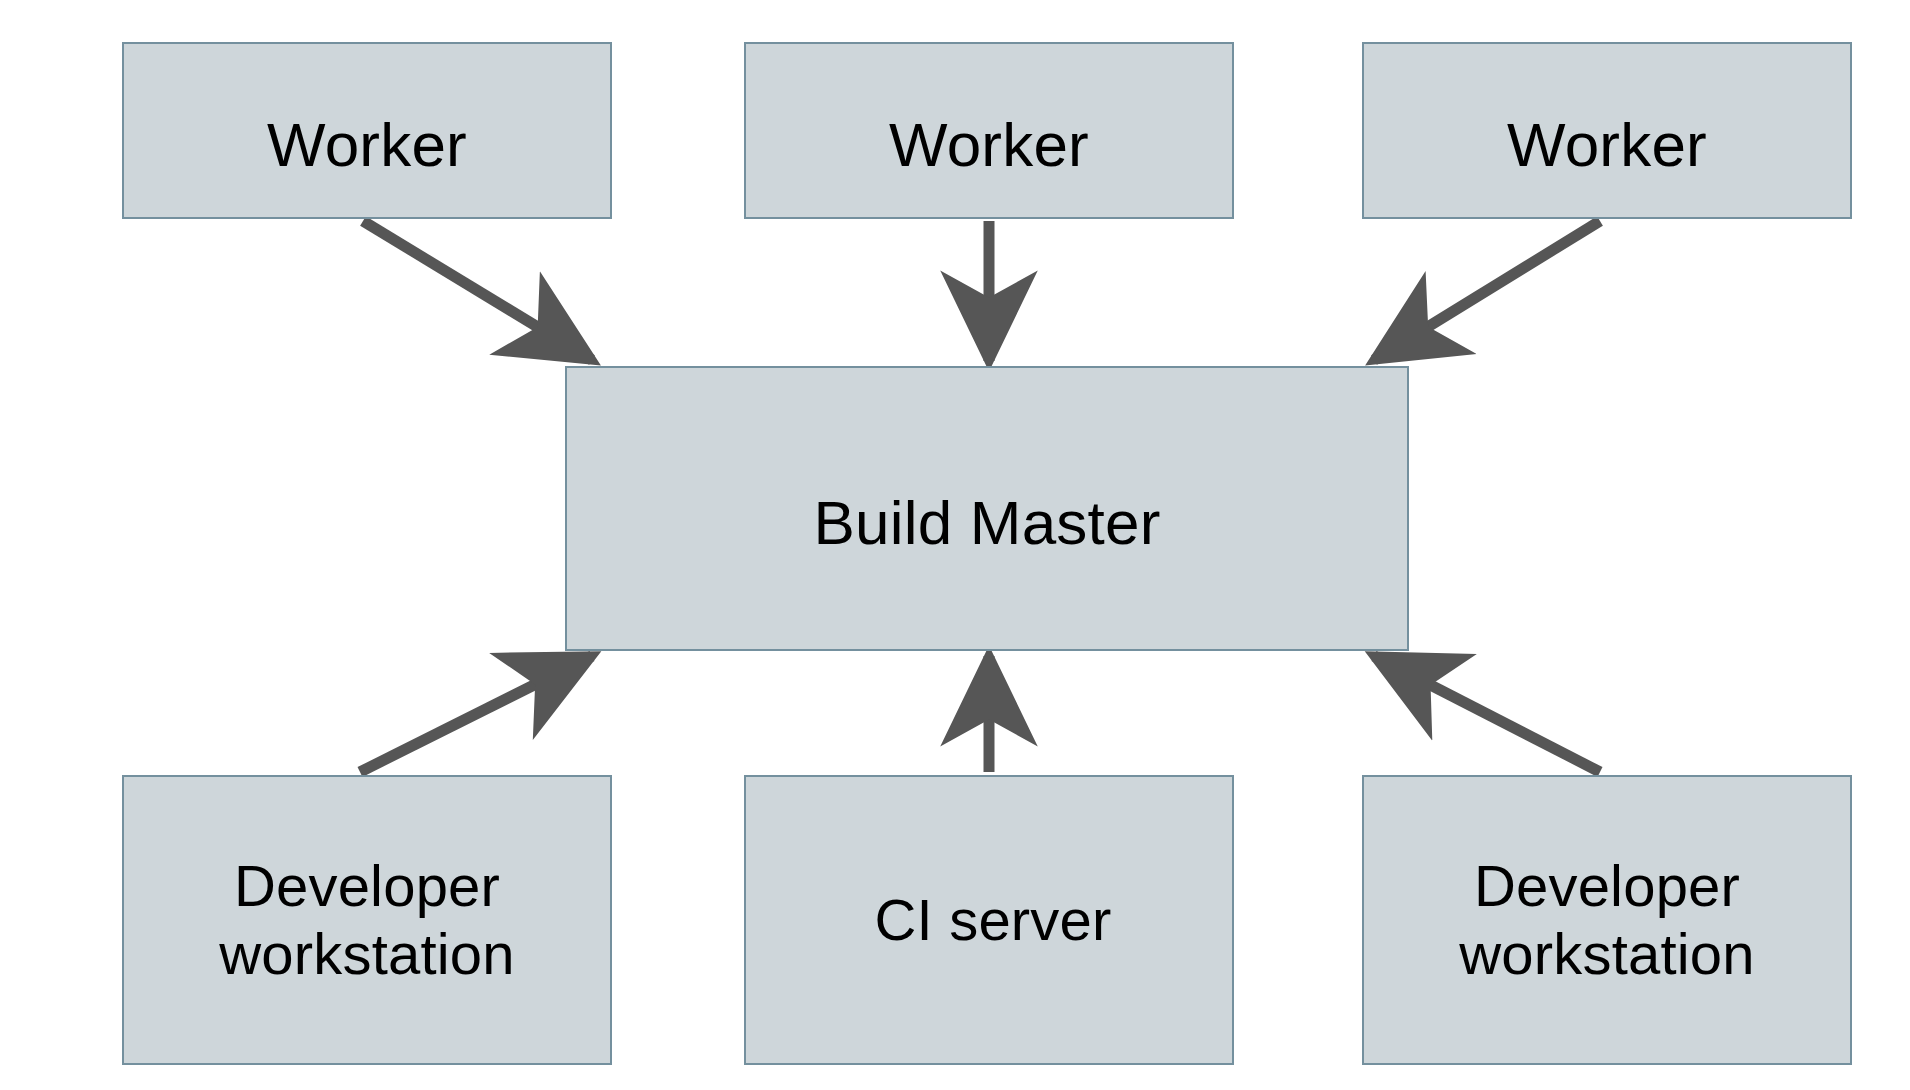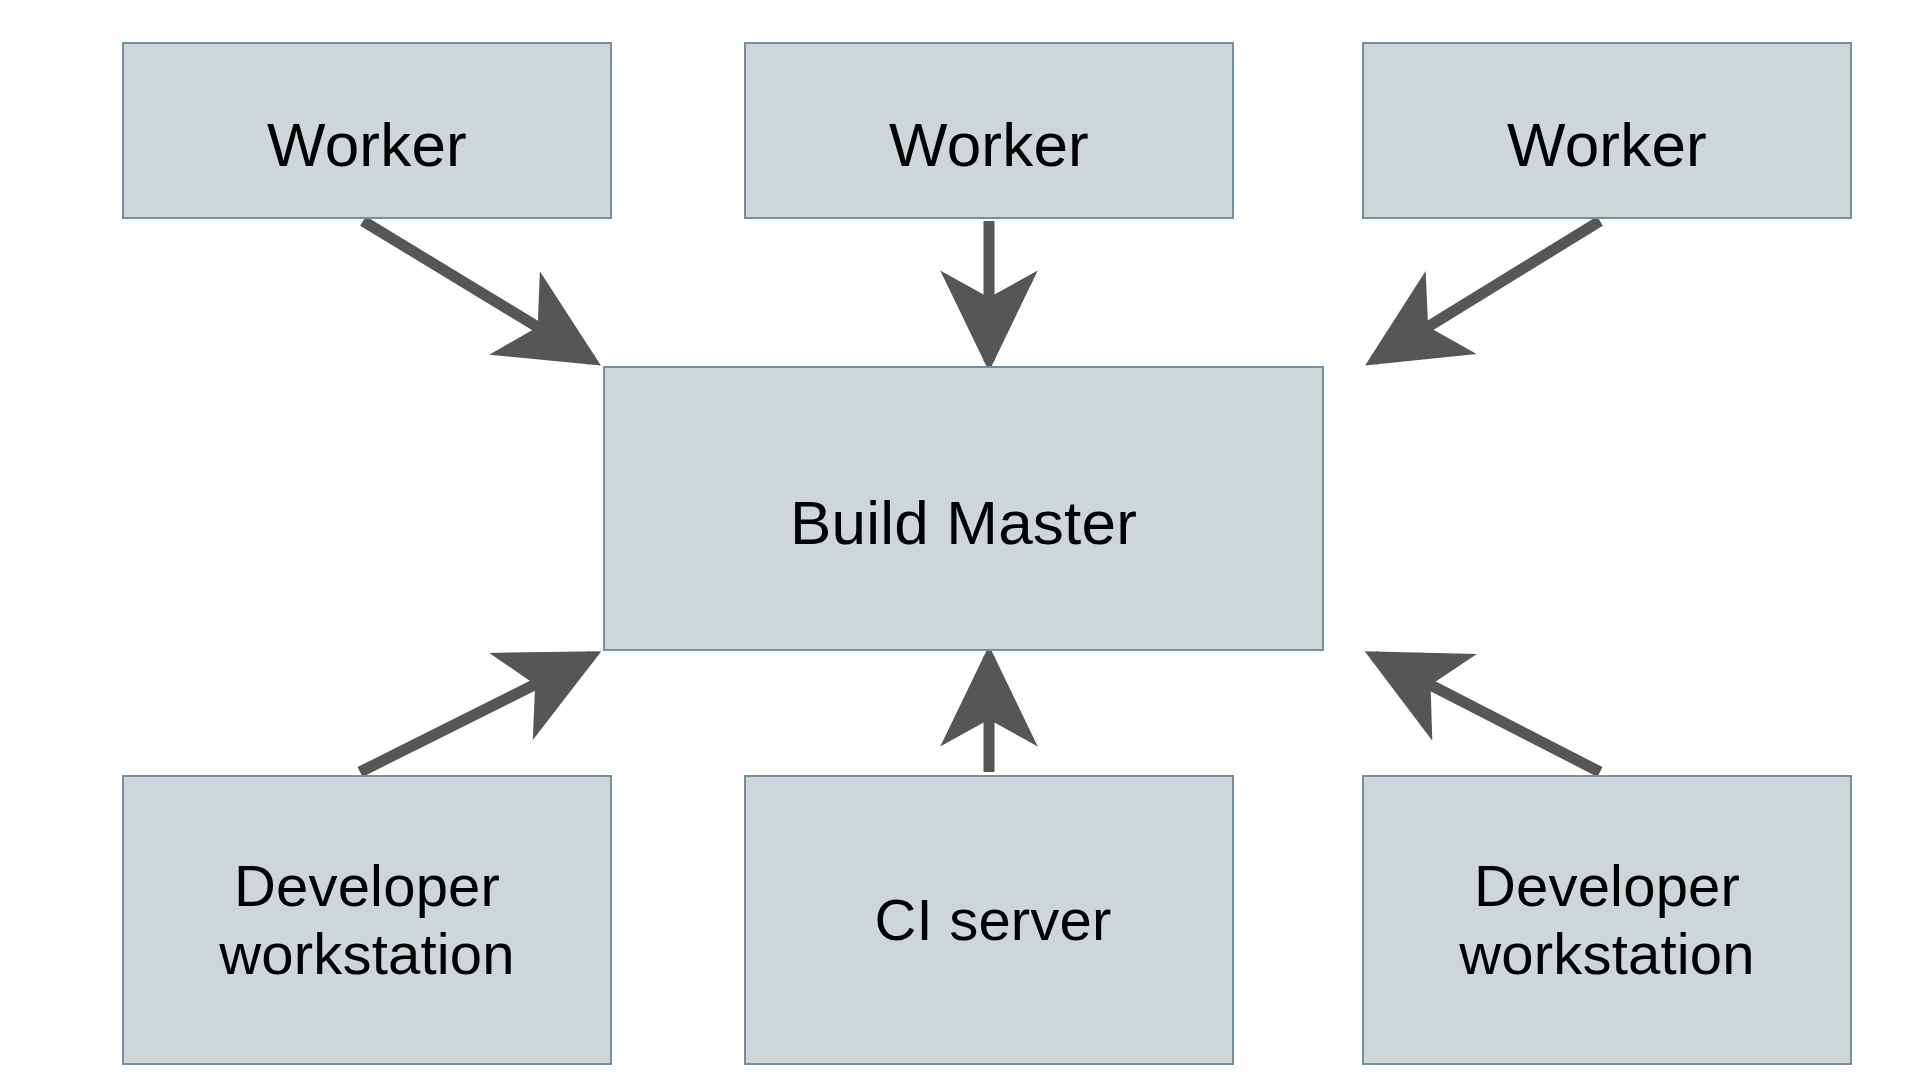--- a/index.html
+++ b/index.html
@@ -43,21 +43,21 @@
     line-height: 1.18;
     white-space: pre-line;
   }
 
   
   #node-worker-left   { left: 122px;  top: 42px;  width: 490px; height: 177px; }
   #node-worker-center { left: 744px;  top: 42px;  width: 490px; height: 177px; }
   #node-worker-right  { left: 1362px; top: 42px;  width: 490px; height: 177px; }
 
   
-  #node-build-master  { left: 603px;  top: 366px; width: 721px; height: 285px; }
+  #node-build-master  { left: 565px;  top: 366px; width: 844px; height: 285px; }
 
   
   #node-dev-left      { left: 122px;  top: 775px; width: 490px; height: 290px; }
   #node-ci-server     { left: 744px;  top: 775px; width: 490px; height: 290px; padding-left: 8px; }
   #node-dev-right     { left: 1362px; top: 775px; width: 490px; height: 290px; }
 
   .size-lg  { font-size: 62px; margin-top: 29px; }
   .size-md  { font-size: 58px; }
 </style>
 </head>

